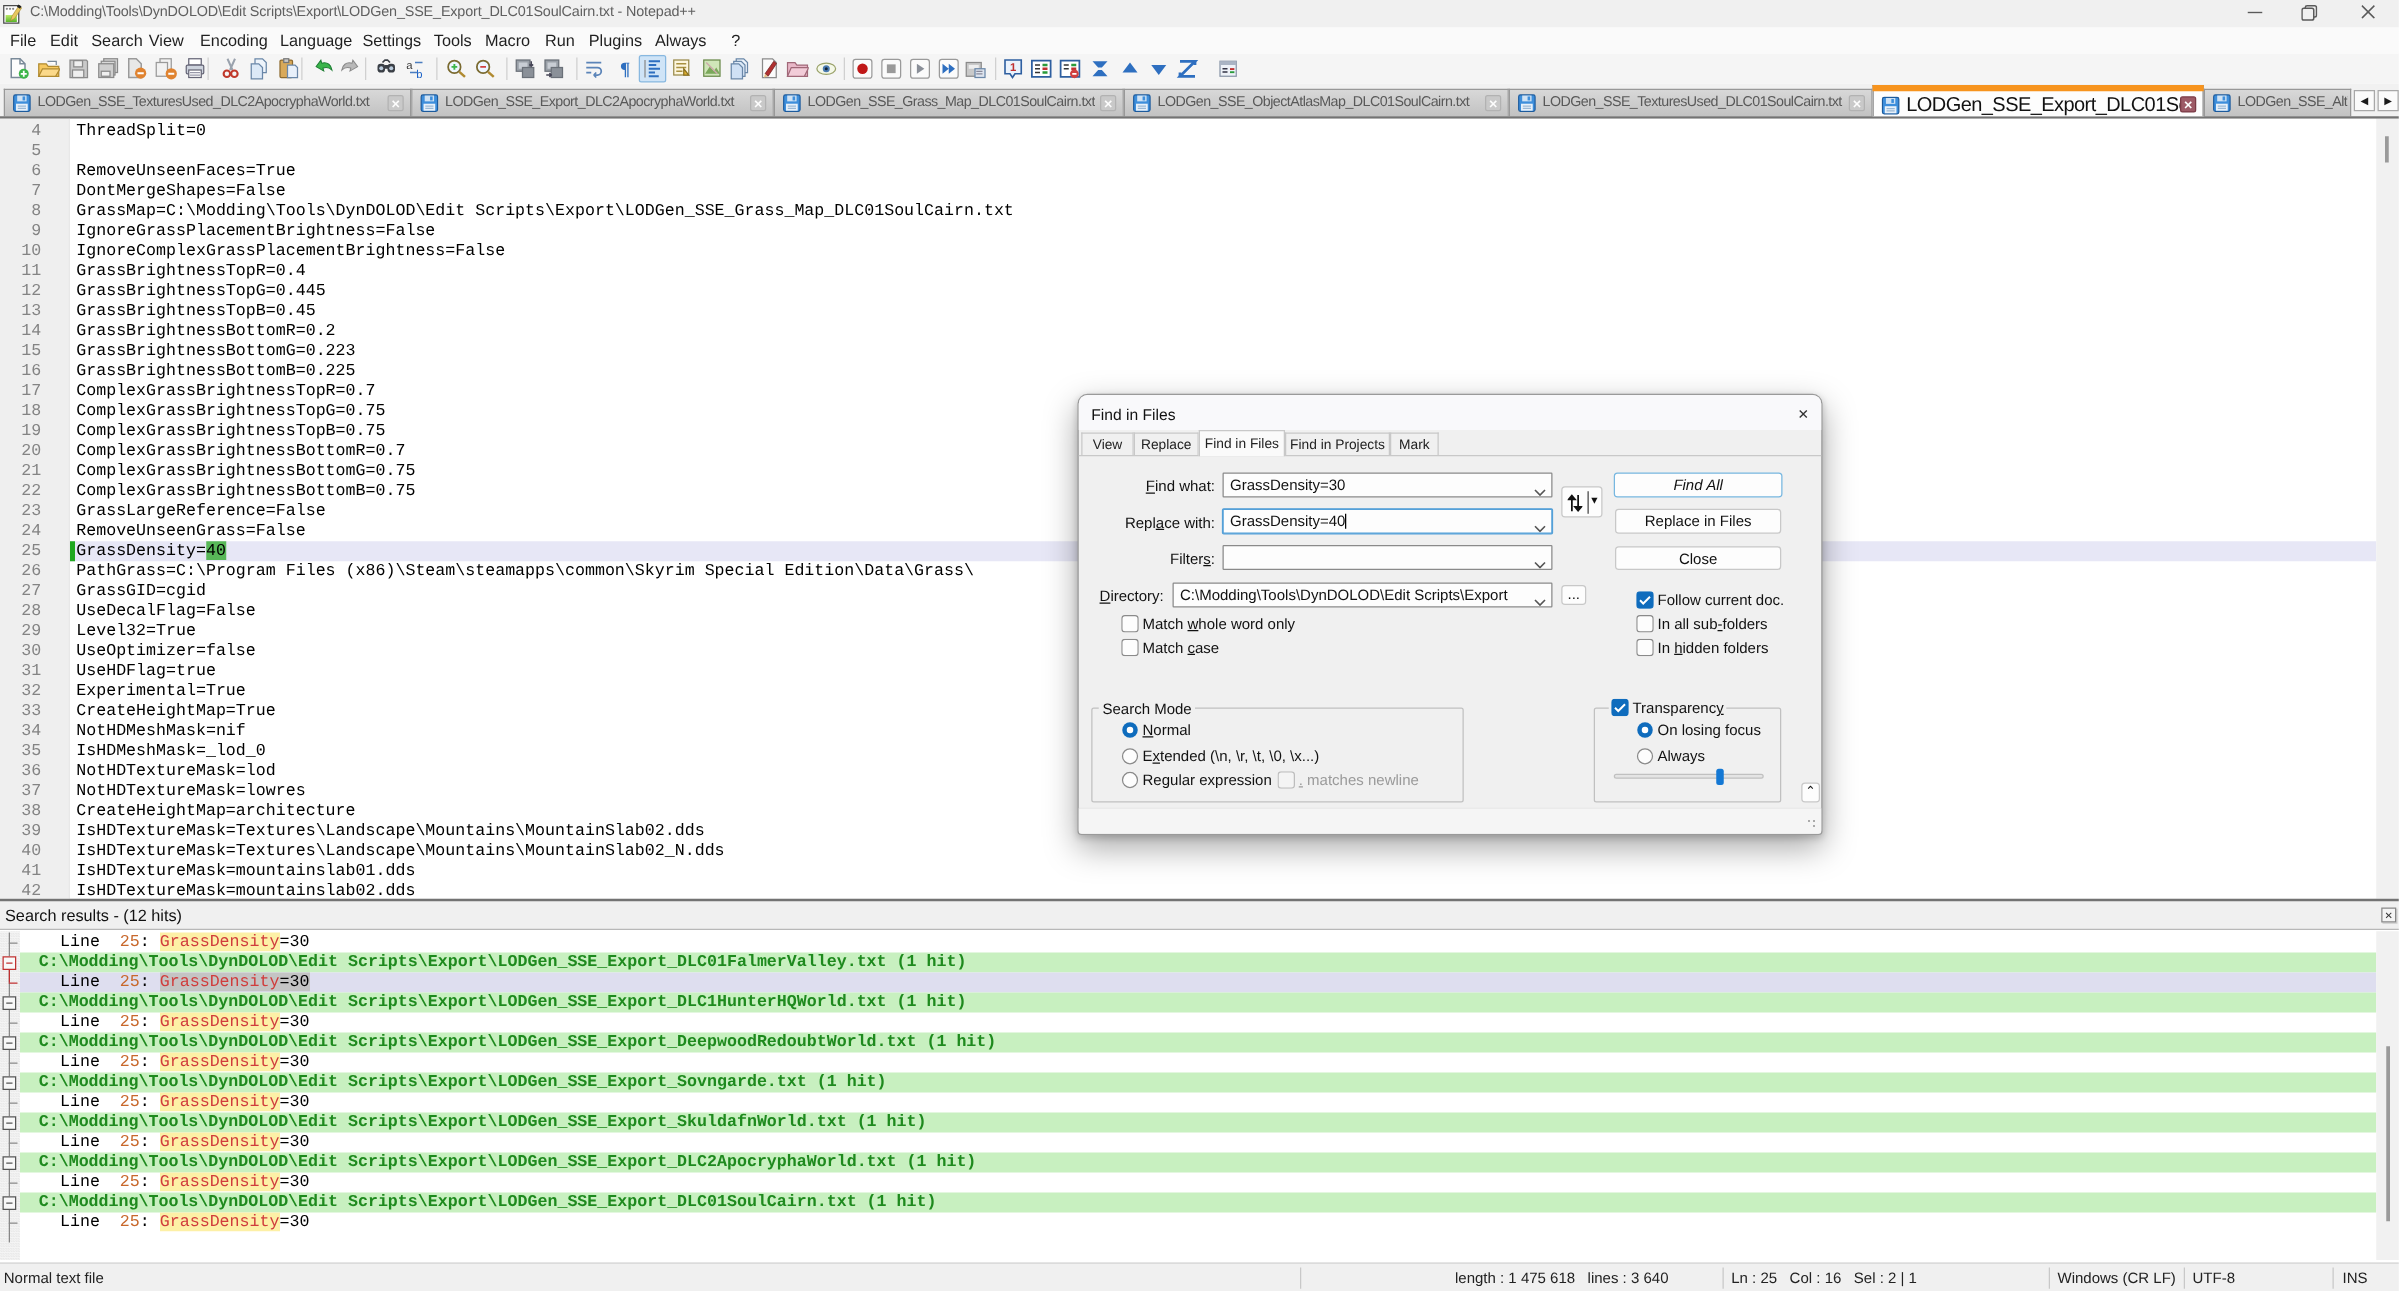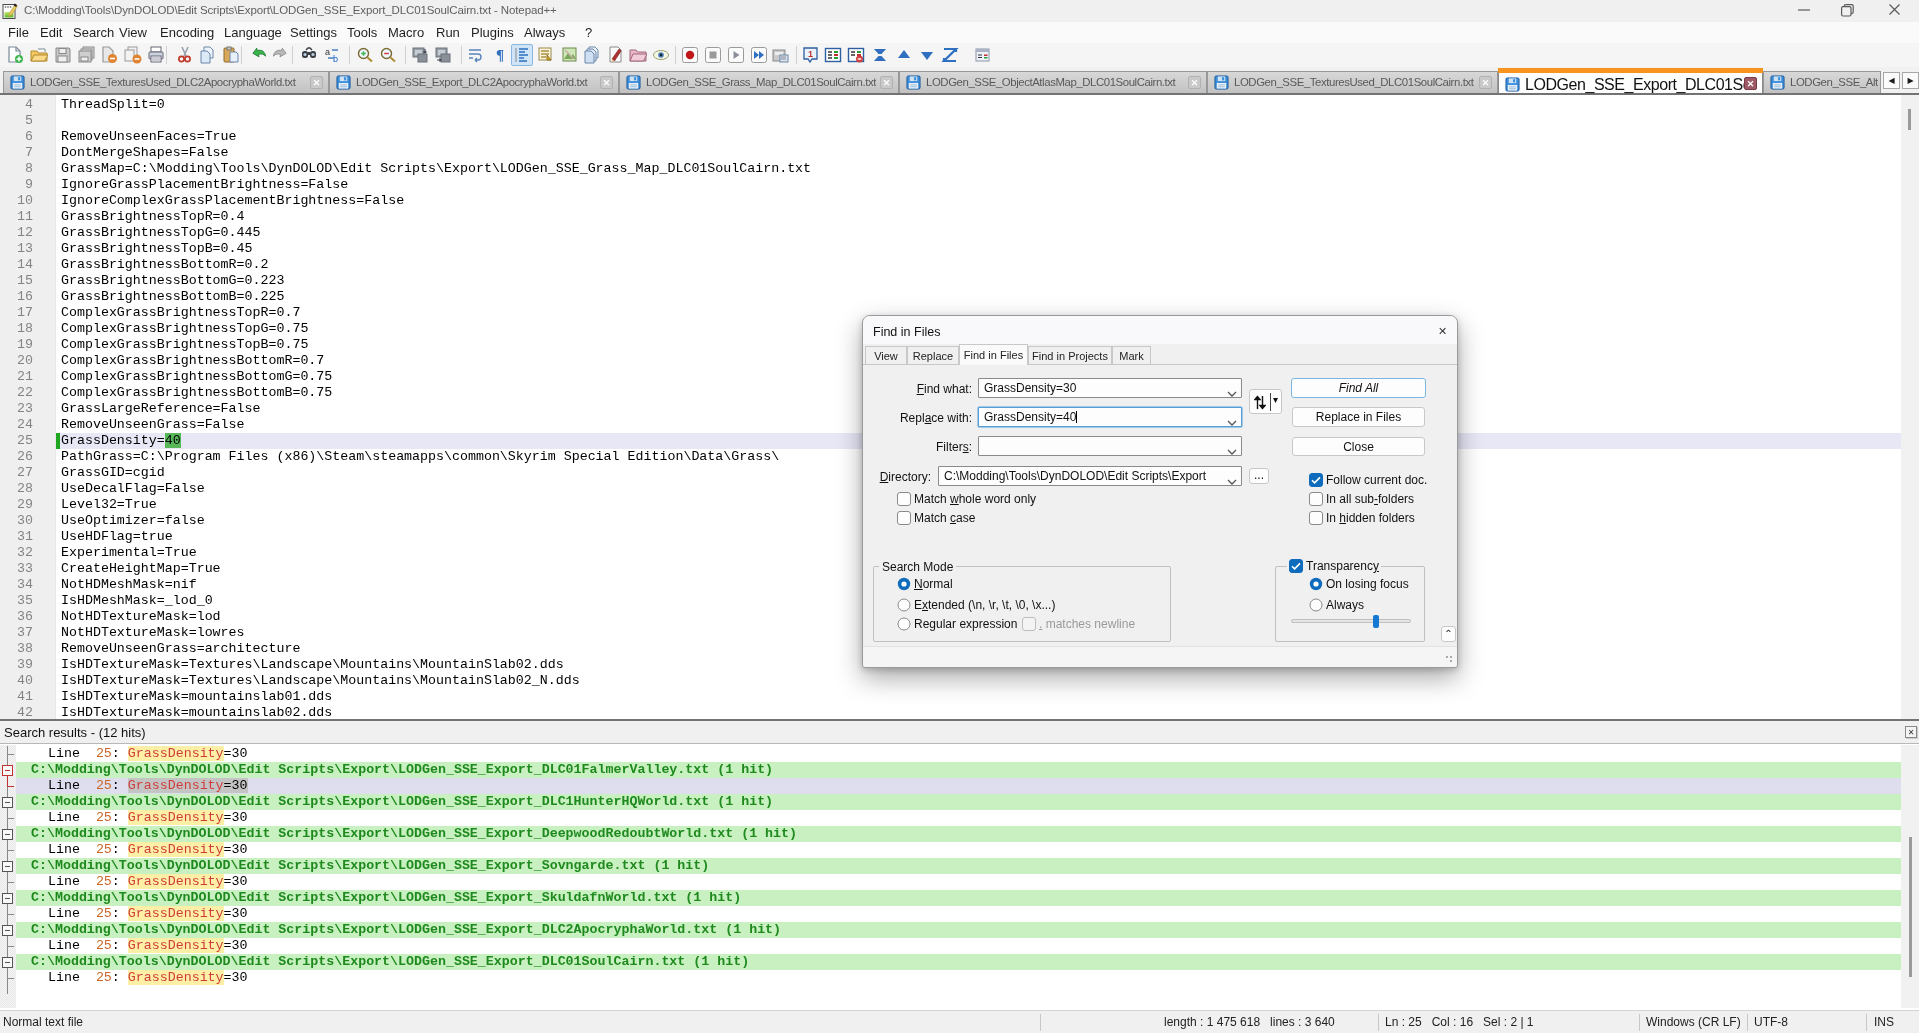--- a/index.html
+++ b/index.html
@@ -519,21 +519,21 @@
 <div class="el" style="top:466px">CreateHeightMap=True</div>
 <div class="gl" style="top:482px">34</div>
 <div class="el" style="top:482px">NotHDMeshMask=nif</div>
 <div class="gl" style="top:498px">35</div>
 <div class="el" style="top:498px">IsHDMeshMask=_lod_0</div>
 <div class="gl" style="top:514px">36</div>
 <div class="el" style="top:514px">NotHDTextureMask=lod</div>
 <div class="gl" style="top:530px">37</div>
 <div class="el" style="top:530px">NotHDTextureMask=lowres</div>
 <div class="gl" style="top:546px">38</div>
-<div class="el" style="top:546px">RemoveUnseenGrass=architecture</div>
+<div class="el" style="top:546px">CreateHeightMap=architecture</div>
 <div class="gl" style="top:562px">39</div>
 <div class="el" style="top:562px">IsHDTextureMask=Textures\Landscape\Mountains\MountainSlab02.dds</div>
 <div class="gl" style="top:578px">40</div>
 <div class="el" style="top:578px">IsHDTextureMask=Textures\Landscape\Mountains\MountainSlab02_N.dds</div>
 <div class="gl" style="top:594px">41</div>
 <div class="el" style="top:594px">IsHDTextureMask=mountainslab01.dds</div>
 <div class="gl" style="top:610px">42</div>
 <div class="el" style="top:610px">IsHDTextureMask=mountainslab02.dds</div>
 </div>
 <div id="vscroll">

